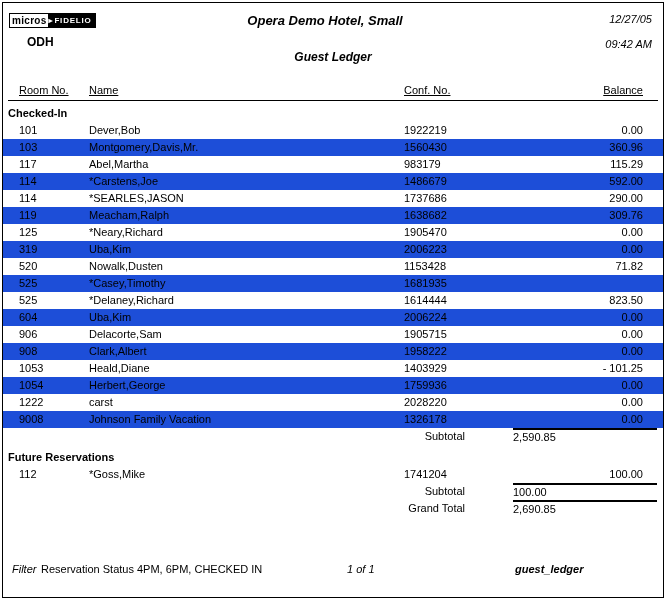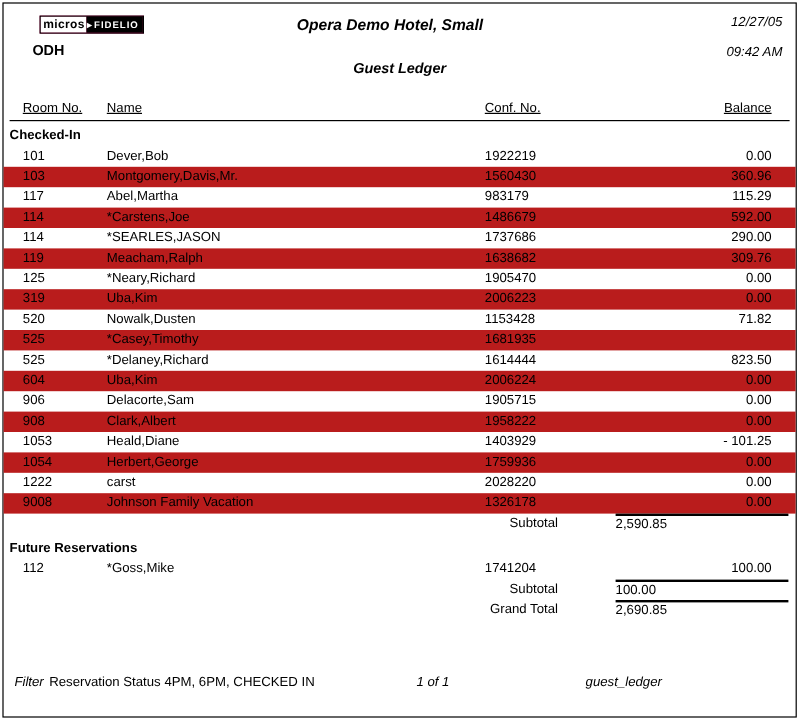--- a/index.html
+++ b/index.html
@@ -10,21 +10,21 @@
   }
   .page {
     position:absolute; left:2px; top:2px; width:662px; height:596px;
     border:1px solid #000; background:#fff;
   }
 
   
   .report-header { position:relative; height:80px; }
   .logo {
     position:absolute; left:6px; top:10px; height:15px;
-    display:flex; align-items:stretch; border:1px solid #000; background:#be185d;margin-left:24px;
+    display:flex; align-items:stretch; border:1px solid #000; background:#be185d;
   }
   .logo-micros {
     background:#fff; color:#000; font-weight:bold; font-size:10px;
     line-height:13px; padding:0 1px 0 2px; letter-spacing:0.3px;
   }
   .logo-fidelio {
     background:#000; color:#fff; font-weight:bold; font-size:8px;
     line-height:13px; padding:0 3px 0 1px; letter-spacing:0.8px;
     display:flex; align-items:center;
   }
@@ -42,38 +42,38 @@
   .report-time { position:absolute; right:11px; top:35px; font-size:11px; font-style:italic; }
 
   
   .row-grid {
     display:grid; grid-template-columns:70px 315px 130px 1fr;
     padding:0 20px 0 16px; height:17px; line-height:17px; font-size:11px;
   }
   .col-header-row { height:15px; line-height:15px;text-decoration:underline; }
   .header-line { border-top:1px solid #000; margin:2px 5px 0 5px; height:0; }
   .cell-balance { text-align:right; }
-  .data-row.alt { background:#b91c1c; }
+  .data-row.alt { background:#1d4ed8; }
   .section-title {
     font-weight:bold; font-size:11px; height:17px; line-height:17px;
     padding-left:5px; margin-top:4px;
   }
   .total-row { display:grid; grid-template-columns:1fr 150px; height:17px; line-height:15px; font-size:11px;gap:36px; }
   .total-label { text-align:right; padding-right:12px; line-height:17px; }
   .total-amount {
     text-align:left; border-top:2px solid #000;
     margin-right:6px; padding-right:12px;
   }
 
   
   .footer { position:absolute; left:0; top:560px; width:100%; height:16px; font-size:11px; }
   .filter-label { position:absolute; left:9px; font-style:italic; }
   .filter-value { position:absolute; left:38px; }
   .page-info { position:absolute; left:344px; font-style:italic; }
-  .report-id { position:absolute; left:485px; font-style:italic; }
+  .report-id { position:absolute; left:512px; font-style:italic;font-weight:bold; }
 </style>
 </head>
 <body>
 
 <div class="page">
 
   <div class="report-header">
     <div class="logo">
       <span class="logo-micros">micros</span>
       <span class="logo-fidelio">

